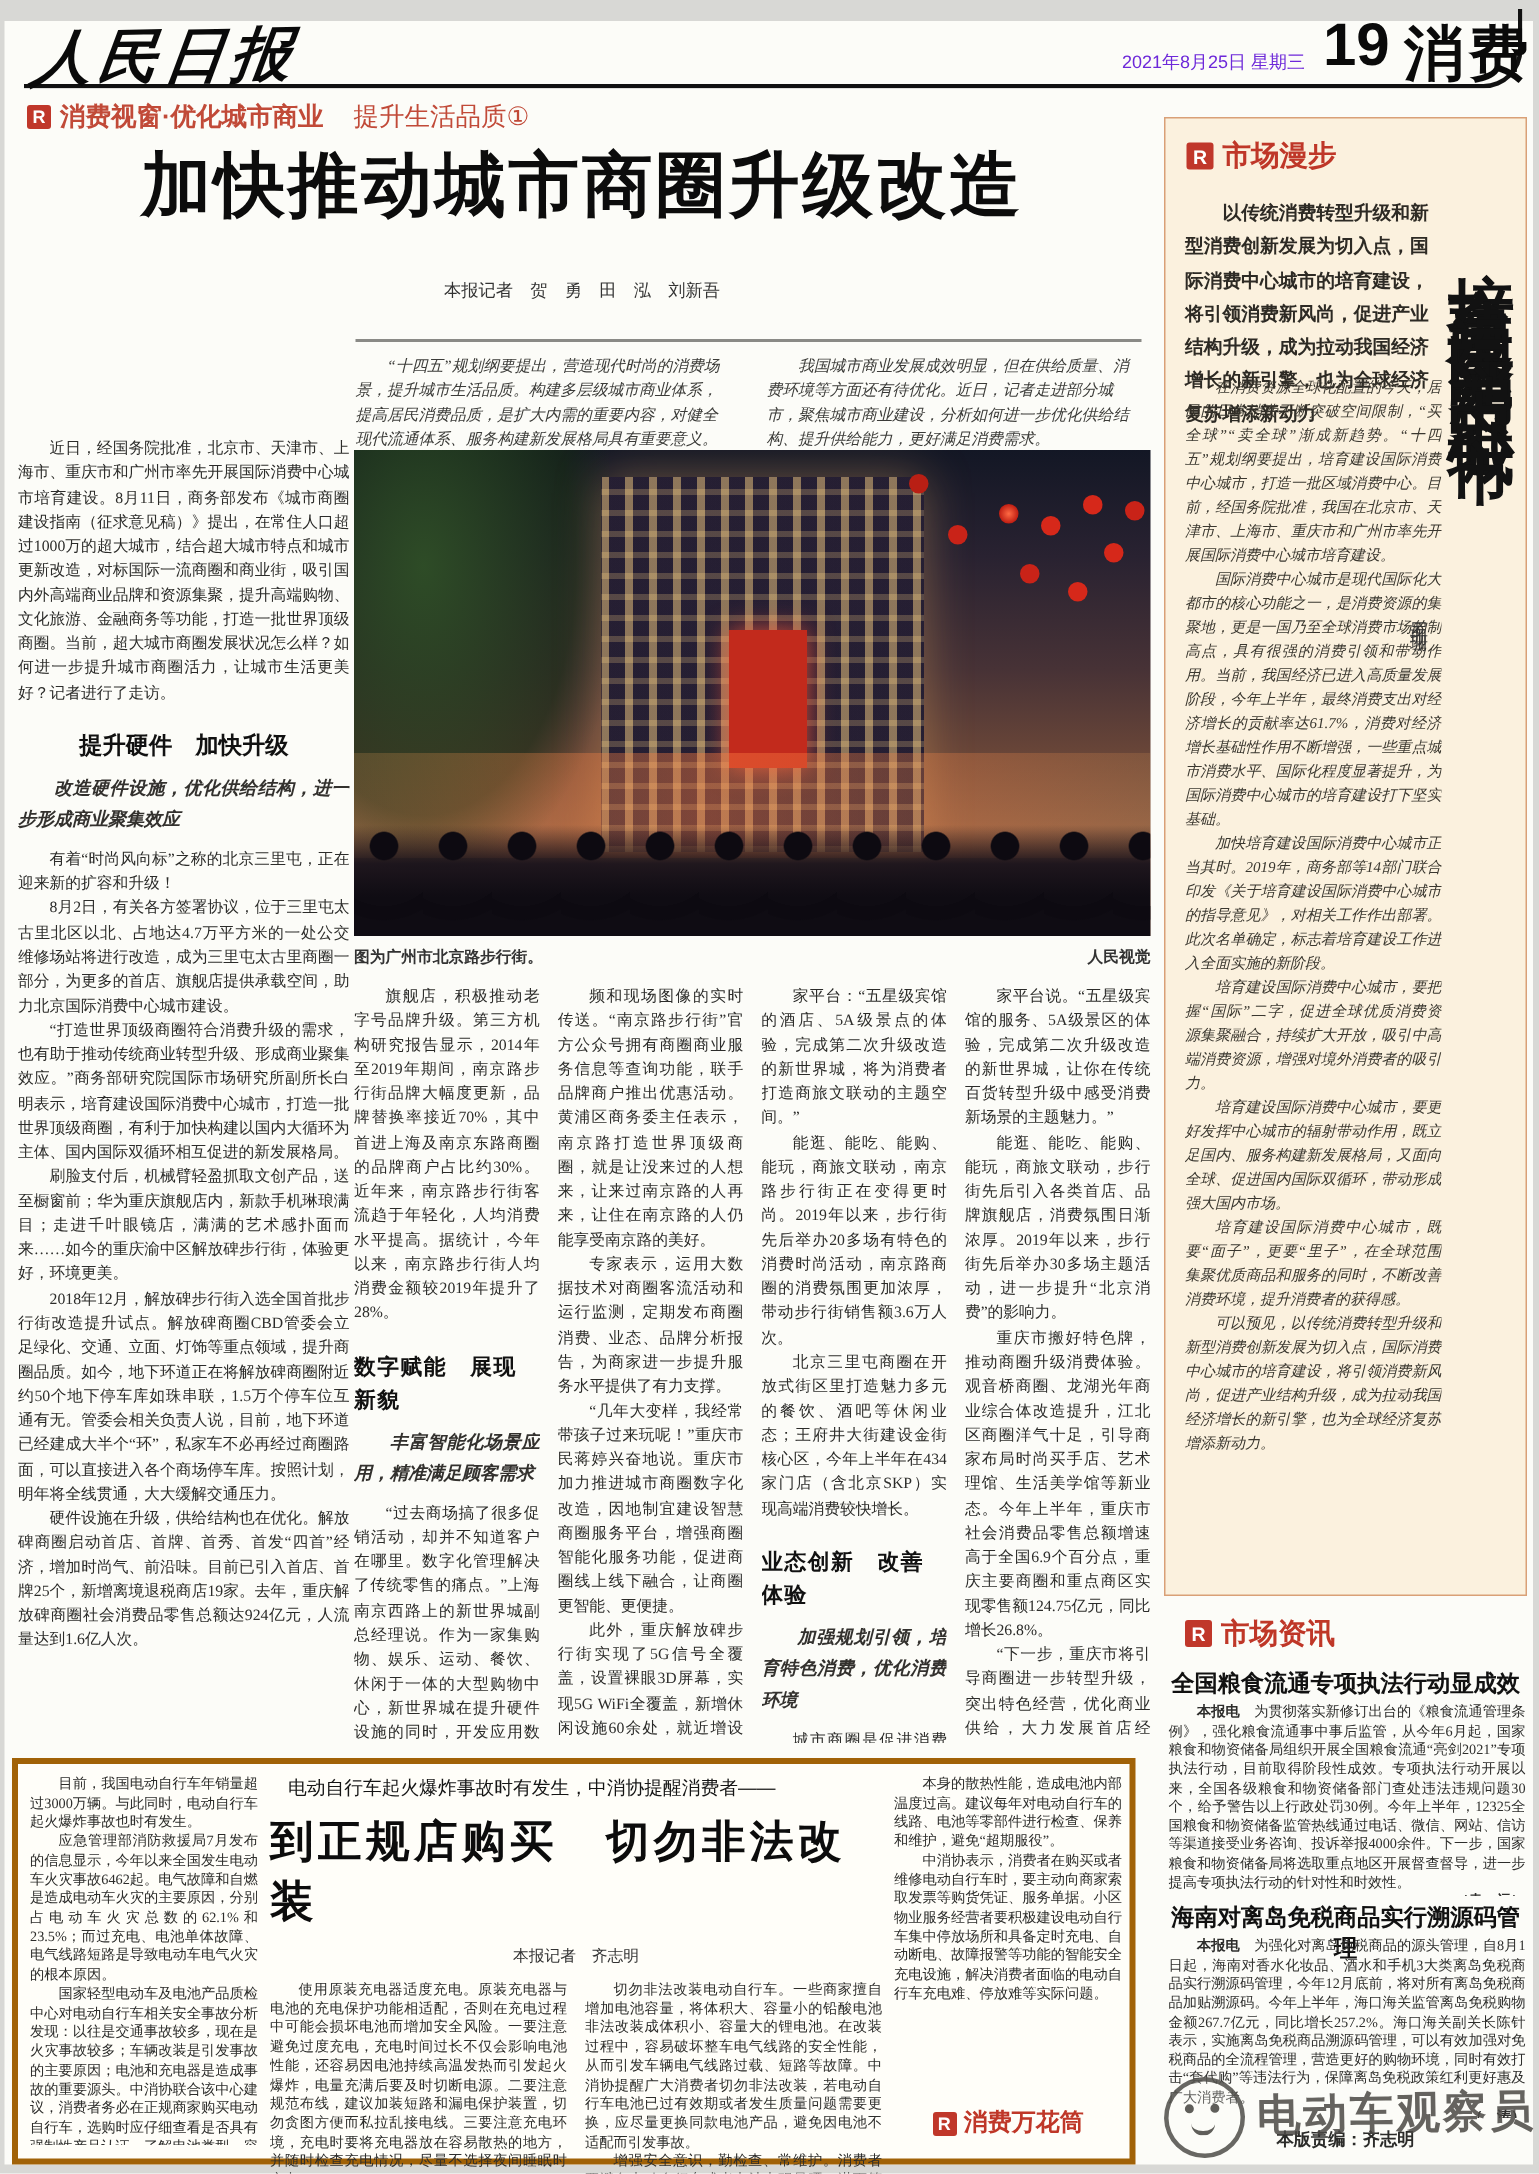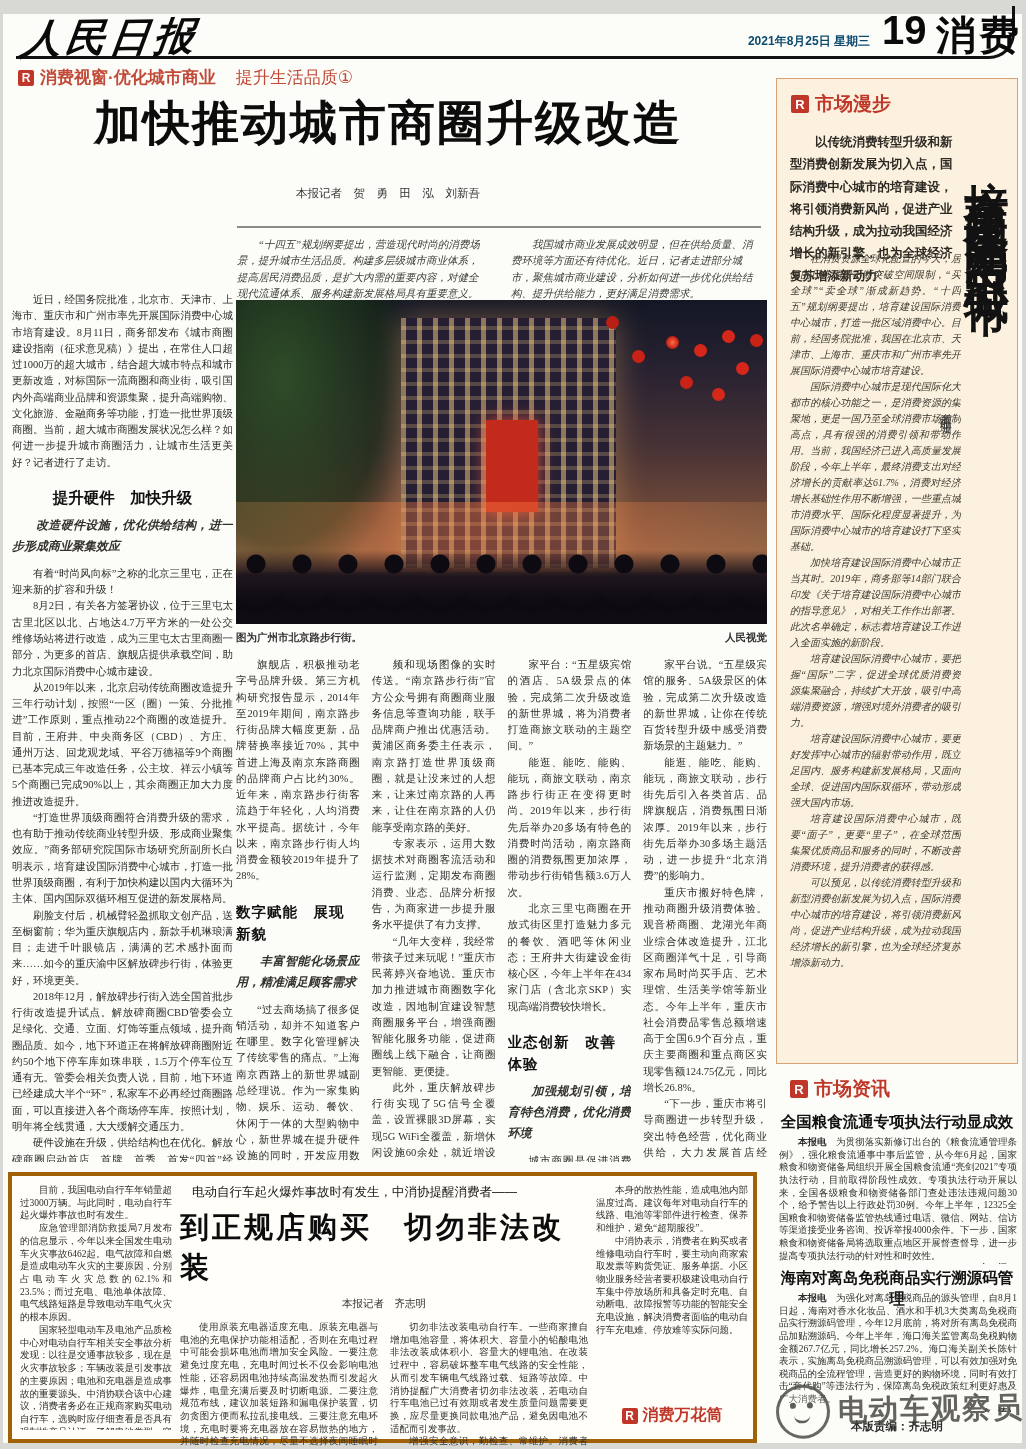--- a/index.html
+++ b/index.html
@@ -7,21 +7,21 @@
         font-family:"Liberation Serif","DejaVu Serif",serif;color:#222;}
   .paper{position:absolute;left:3px;top:14px;width:1019px;height:1429px;background:#fcfcf8;}
   .sans{font-family:"Liberation Sans","DejaVu Sans",sans-serif;}
   .jtext{text-align:justify;text-justify:inter-ideograph;}
   p{margin:0;text-indent:2em;}
   
   .frame{position:absolute;left:16px;top:6px;width:996px;height:50px;
          border-bottom:3px solid #111;border-right:3px solid #111;border-bottom-right-radius:26px;}
   .logo{position:absolute;left:22px;top:10px;font-size:40px;font-weight:bold;font-style:italic;
         letter-spacing:4px;color:#0a0a0a;transform:skewX(-8deg) rotate(-1deg);}
-  .m-date{position:absolute;left:700px;top:33px;width:170px;text-align:right;font-size:12px;font-weight:bold;color:#0c4a6e;}
+  .m-date{position:absolute;left:700px;top:33px;width:170px;text-align:right;font-size:12px;font-weight:normal;color:#6d28d9;}
   .m-page{position:absolute;left:882px;top:8px;font-size:40px;font-weight:900;color:#0a0a0a;}
   .m-sec{position:absolute;left:936px;top:8px;font-size:40px;font-weight:900;letter-spacing:3px;color:#0a0a0a;}
   
   .kicker{position:absolute;left:18px;top:66px;display:flex;align-items:center;gap:6px;}
   .rbadge{display:inline-flex;align-items:center;justify-content:center;width:16px;height:16px;
           background:#c0372a;color:#fff;font-weight:bold;font-size:12px;border-radius:2px;flex:0 0 auto;}
   .kick-main{font-size:17px;font-weight:bold;color:#c14a38;}
   .kick-sub{font-size:17px;color:#c14a38;margin-left:14px;}
   .headline{position:absolute;left:14px;top:92px;width:748px;text-align:center;
             font-size:47px;font-weight:900;letter-spacing:2px;color:#0c0c0c;}
@@ -153,21 +153,20 @@
       <p class="ed-sig">——编　者</p>
     </div>
   </div>
 
   <div class="lcol jtext">
     <p>近日，经国务院批准，北京市、天津市、上海市、重庆市和广州市率先开展国际消费中心城市培育建设。8月11日，商务部发布《城市商圈建设指南（征求意见稿）》提出，在常住人口超过1000万的超大城市，结合超大城市特点和城市更新改造，对标国际一流商圈和商业街，吸引国内外高端商业品牌和资源集聚，提升高端购物、文化旅游、金融商务等功能，打造一批世界顶级商圈。当前，超大城市商圈发展状况怎么样？如何进一步提升城市商圈活力，让城市生活更美好？记者进行了走访。</p>
     <p class="sub1 sans">提升硬件　加快升级</p>
     <p class="subkai">改造硬件设施，优化供给结构，进一步形成商业聚集效应</p>
     <p>有着“时尚风向标”之称的北京三里屯，正在迎来新的扩容和升级！</p>
     <p>8月2日，有关各方签署协议，位于三里屯太古里北区以北、占地达4.7万平方米的一处公交维修场站将进行改造，成为三里屯太古里商圈一部分，为更多的首店、旗舰店提供承载空间，助力北京国际消费中心城市建设。</p>
-    <p>从2019年以来，北京启动传统商圈改造提升三年行动计划，按照“一区（圈）一策、分批推进”工作原则，重点推动22个商圈的改造提升。目前，王府井、中央商务区（CBD）、方庄、通州万达、回龙观龙域、平谷万德福等9个商圈已基本完成三年改造任务，公主坟、祥云小镇等5个商圈已完成90%以上，其余商圈正加大力度推进改造提升。</p>
     <p>“打造世界顶级商圈符合消费升级的需求，也有助于推动传统商业转型升级、形成商业聚集效应。”商务部研究院国际市场研究所副所长白明表示，培育建设国际消费中心城市，打造一批世界顶级商圈，有利于加快构建以国内大循环为主体、国内国际双循环相互促进的新发展格局。</p>
     <p>刷脸支付后，机械臂轻盈抓取文创产品，送至橱窗前；华为重庆旗舰店内，新款手机琳琅满目；走进千叶眼镜店，满满的艺术感扑面而来……如今的重庆渝中区解放碑步行街，体验更好，环境更美。</p>
     <p>2018年12月，解放碑步行街入选全国首批步行街改造提升试点。解放碑商圈CBD管委会立足绿化、交通、立面、灯饰等重点领域，提升商圈品质。如今，地下环道正在将解放碑商圈附近约50个地下停车库如珠串联，1.5万个停车位互通有无。管委会相关负责人说，目前，地下环道已经建成大半个“环”，私家车不必再经过商圈路面，可以直接进入各个商场停车库。按照计划，明年将全线贯通，大大缓解交通压力。</p>
     <p>硬件设施在升级，供给结构也在优化。解放碑商圈启动首店、首牌、首秀、首发“四首”经济，增加时尚气、前沿味。目前已引入首店、首牌25个，新增离境退税商店19家。去年，重庆解放碑商圈社会消费品零售总额达924亿元，人流量达到1.6亿人次。</p>
 
   </div>
 
   <div class="photo">
     <div class="ph-tree"></div>
     <div class="ph-bldg"></div>

